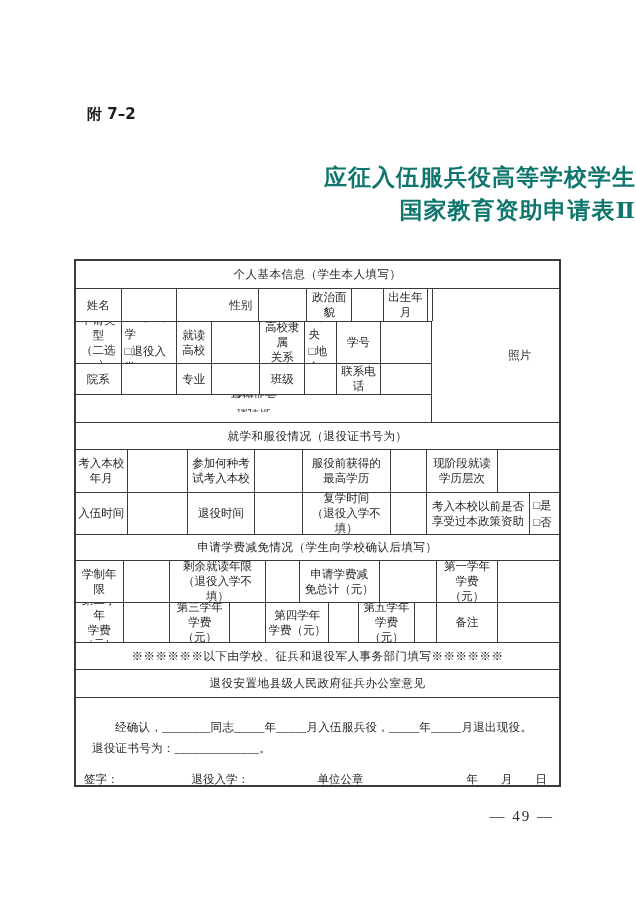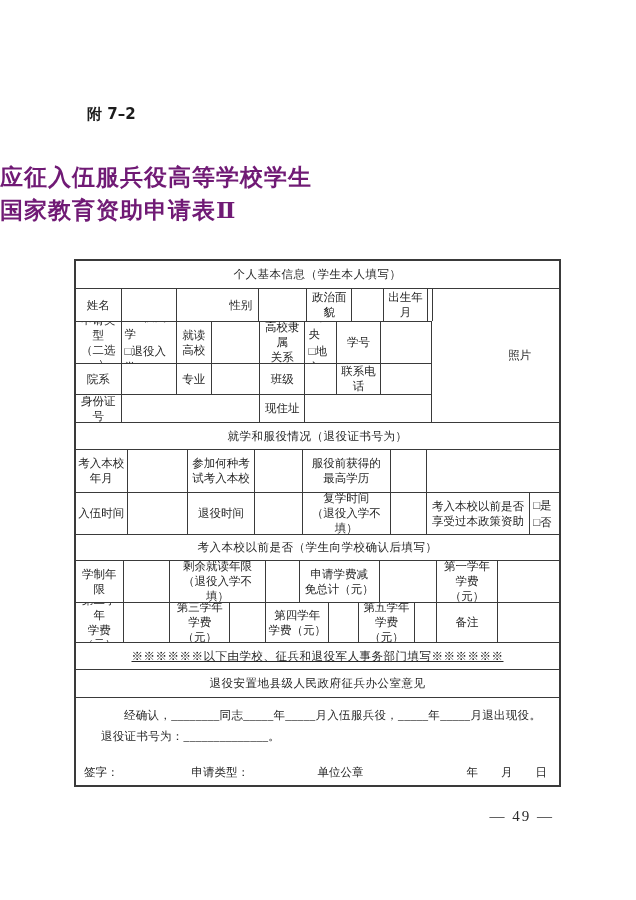--- a/index.html
+++ b/index.html
@@ -10,22 +10,22 @@
   }
   .page { position:relative; width:636px; height:900px; background:#fff; overflow:hidden; }
 
   .doc-label {
     position:absolute; left:87px; top:105px;
     font-family:"DejaVu Sans","Liberation Sans",sans-serif;
     font-weight:bold; font-size:15px; color:#1c1c1c;
   }
   .title {
     position:absolute; top:161px; left:0; width:100%;
-    text-align:left; font-weight:bold; font-size:23px;
-    line-height:33px; letter-spacing:1px; color:#701a75;
+    text-align:right; font-weight:bold; font-size:23px;
+    line-height:33px; letter-spacing:1px; color:#0f766e;
   }
   .page-number {
     position:absolute; top:808px; right:82px;
     font-size:15px; color:#2a2a2a; letter-spacing:2px;
   }
 
   .form-table {
     position:absolute; left:74px; top:259px; width:487px;
     border:2px solid #3a3a3a; box-sizing:border-box;
     font-size:11.5px; line-height:1.3; color:#262626;
@@ -51,21 +51,21 @@
   .s1-left .row { border-bottom:1px solid #3a3a3a; }
   .s1-left .row:last-child { border-bottom:none; }
   .s1-left .cell:last-child { border-right:1px solid #3a3a3a; }
   .photo-cell {
     display:flex; align-items:center; justify-content:center;
     box-sizing:border-box;
   }
 
   .confirm { display:flex; flex-direction:column; justify-content:space-between; }
   .confirm .para {
-    margin:0; padding:7px 8px 0 25px; text-indent:2em;
+    margin:12px; padding:7px 8px 0 4px; text-indent:2em;
     text-align:left; line-height:1.85; letter-spacing:0.3px;
   }
   .sig-row { display:flex; padding:0 8px 5px 8px; align-items:baseline; }
   .sig-sign  { flex:0 0 23%; text-align:left; }
   .sig-phone { flex:0 0 27%; text-align:left; }
   .sig-seal  { flex:0 0 30%; text-align:left; }
   .sig-date  { flex:1 1 auto; text-align:right; padding-right:4px; }
 </style>
 </head>
 <body>
@@ -107,55 +107,57 @@
           <div class="row" style="height: 30px;">
             <div class="cell label" style="flex: 0 0 12.78%;">院系</div>
             <div class="cell input" style="flex: 0 0 15.48%;"></div>
             <div class="cell label" style="flex: 0 0 9.83%;">专业</div>
             <div class="cell input" style="flex: 0 0 13.51%;"></div>
             <div class="cell label" style="flex: 0 0 12.78%;">班级</div>
             <div class="cell input" style="flex: 0 0 8.85%;"></div>
             <div class="cell label" style="flex: 0 0 12.28%;">联系电话</div>
             <div class="cell input" style="flex: 1 1 14.49%;"></div>
           </div>
-          <div class="row" style="height: 27px;">
+          <div class="row" style="height: 27px; flex-direction: column;">
             <div class="cell label" style="flex: 0 0 12.78%;">身份证号</div>
             <div class="cell input" style="flex: 0 0 38.82%;"></div>
             <div class="cell label" style="flex: 0 0 12.78%;">现住址</div>
             <div class="cell input" style="flex: 1 1 35.62%;"></div>
           </div>
         </div>
         <div class="photo-cell" style="flex: 0 0 16.26%;">照片</div>
       </div>
       <div class="sec-header" style="height: 26px;">就学和服役情况（退役证书号为）</div>
       <div class="row" style="height: 42px;">
         <div class="cell label" style="flex: 0 0 10.7%;">考入本校
 年月</div>
         <div class="cell input" style="flex: 0 0 12.55%;"></div>
         <div class="cell label" style="flex: 0 0 13.79%;">参加何种考
 试考入本校</div>
         <div class="cell input" style="flex: 0 0 9.88%;"></div>
         <div class="cell label" style="flex: 0 0 18.31%;">服役前获得的
 最高学历</div>
         <div class="cell input" style="flex: 0 0 7.41%;"></div>
+        <div class="cell label" style="flex: 0 0 14.81%;">现阶段就读
+学历层次</div>
         <div class="cell input" style="flex: 1 1 12.35%;"></div>
       </div>
       <div class="row" style="height: 41px;">
         <div class="cell label" style="flex: 0 0 10.7%;">入伍时间</div>
         <div class="cell input" style="flex: 0 0 12.55%;"></div>
         <div class="cell label" style="flex: 0 0 13.79%;">退役时间</div>
         <div class="cell input" style="flex: 0 0 9.88%;"></div>
         <div class="cell label" style="flex: 0 0 18.31%;">复学时间
 （退役入学不填）</div>
         <div class="cell input" style="flex: 0 0 7.41%;"></div>
         <div class="cell label" style="flex: 0 0 21.4%;">考入本校以前是否
 享受过本政策资助</div>
         <div class="cell checkbox" style="flex: 1 1 5.76%;"><span class="cb-option">□是</span><span class="cb-option">□否</span></div>
       </div>
-      <div class="sec-header" style="height: 25px;">考入本校以前是否（学生向学校确认后填写）</div>
+      <div class="sec-header" style="height: 25px;">申请学费减免情况（学生向学校确认后填写）</div>
       <div class="row" style="height: 41px;">
         <div class="cell label" style="flex: 0 0 9.88%;">学制年限</div>
         <div class="cell input" style="flex: 0 0 9.67%;"></div>
         <div class="cell label" style="flex: 0 0 19.75%;">剩余就读年限
 （退役入学不填）</div>
         <div class="cell input" style="flex: 0 0 7%;"></div>
         <div class="cell label" style="flex: 0 0 16.67%;">申请学费减
 免总计（元）</div>
         <div class="cell input" style="flex: 0 0 11.73%;"></div>
         <div class="cell label" style="flex: 0 0 12.76%;">第一学年
@@ -171,27 +173,27 @@
         <div class="cell input" style="flex: 0 0 7.41%;"></div>
         <div class="cell label" style="flex: 0 0 13.17%;">第四学年
 学费（元）</div>
         <div class="cell input" style="flex: 0 0 6.17%;"></div>
         <div class="cell label" style="flex: 0 0 11.52%;">第五学年
 学费（元）</div>
         <div class="cell input" style="flex: 0 0 4.53%;"></div>
         <div class="cell label" style="flex: 0 0 12.76%;">备注</div>
         <div class="cell input" style="flex: 1 1 12.35%;"></div>
       </div>
-      <div class="sec-header" style="height: 26px; text-decoration: underline;">※※※※※※以下由学校、征兵和退役军人事务部门填写※※※※※※</div>
+      <div class="sec-header" style="height: 26px;">※※※※※※以下由学校、征兵和退役军人事务部门填写※※※※※※</div>
       <div class="sec-header" style="height: 27px;">退役安置地县级人民政府征兵办公室意见</div>
       <div class="confirm" style="height: 87px;">
         <p class="para">经确认，________同志_____年_____月入伍服兵役，_____年_____月退出现役。退役证书号为：______________。</p>
         <div class="sig-row">
           <span class="sig-sign">签字：</span>
-          <span class="sig-phone">申请类型：</span>
+          <span class="sig-phone">退役入学：</span>
           <span class="sig-seal">单位公章</span>
           <span class="sig-date">年　　月　　日</span>
         </div>
       </div>
     </div>
 
   <div class="page-number">— 49 —</div>
 </div>
 
 </body></html>

